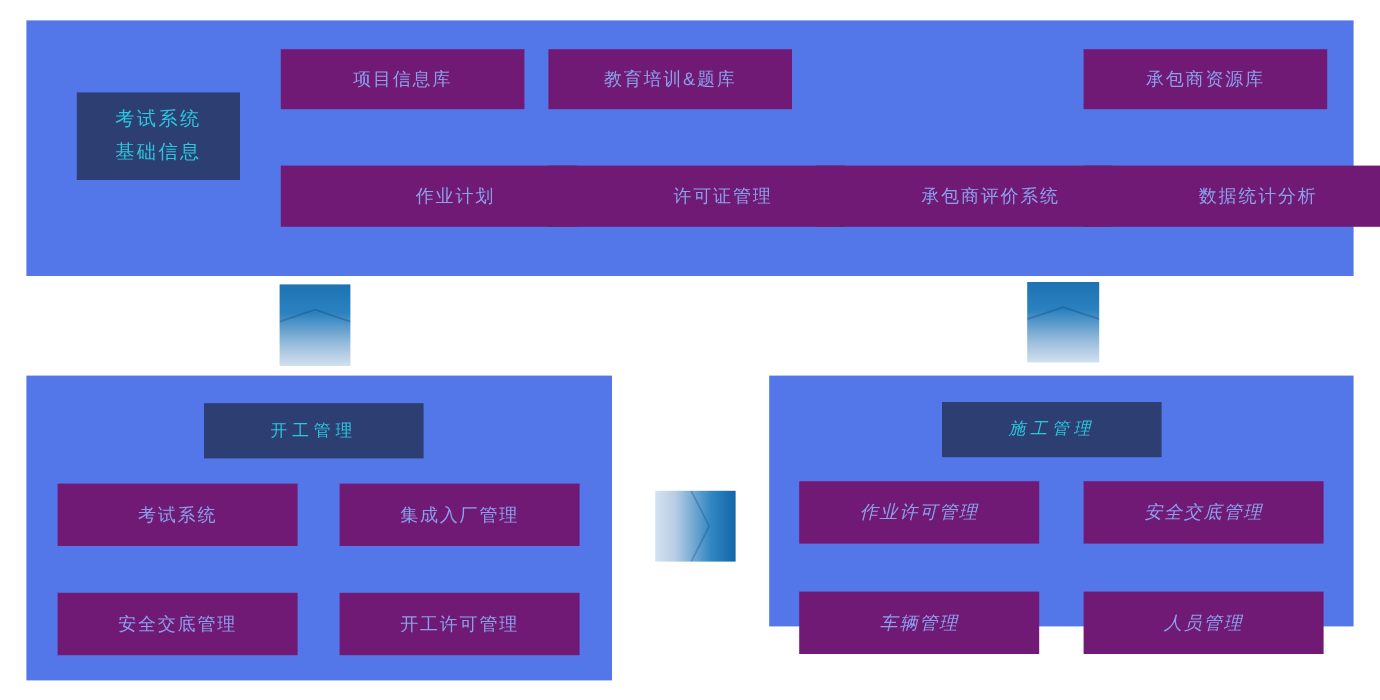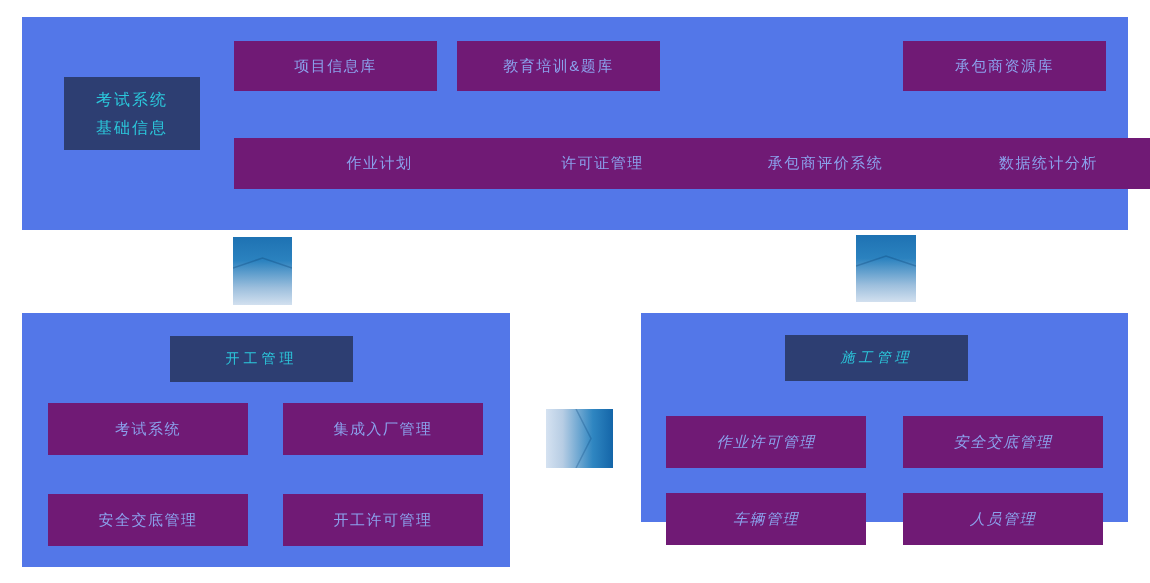--- a/index.html
+++ b/index.html
@@ -75,21 +75,21 @@
   #start-panel { left: 22px; top: 313px; width: 488px; height: 254px; }
   #start-header { left: 148px; top: 23px; width: 183px; height: 46px; }
   .s-cA { left: 26px; }  .s-cB { left: 261px; font-family: Liberation Serif, serif; }
   .s-r1 { top: 90px; } .s-r2 { top: 181px; }
   #start-panel .module, #construction-panel .module { width: 200px; height: 52px; }
 
   
   #construction-panel { left: 641px; top: 313px; width: 487px; height: 209px; font-style: italic; }
   #construction-header { left: 144px; top: 22px; width: 183px; height: 46px; }
   .c-cA { left: 25px; }  .c-cB { left: 262px; }
-  .c-r1 { top: 103px; text-align: right; } .c-r2 { top: 180px; }
+  .c-r1 { top: 88px; text-align: right; } .c-r2 { top: 180px; }
 </style>
 </head>
 <body>
 
 <div class="canvas">
 
   <section class="panel" id="top-panel">
     <div class="side-label" id="top-label">
       <span>考试系统</span>
       <span>基础信息</span>

